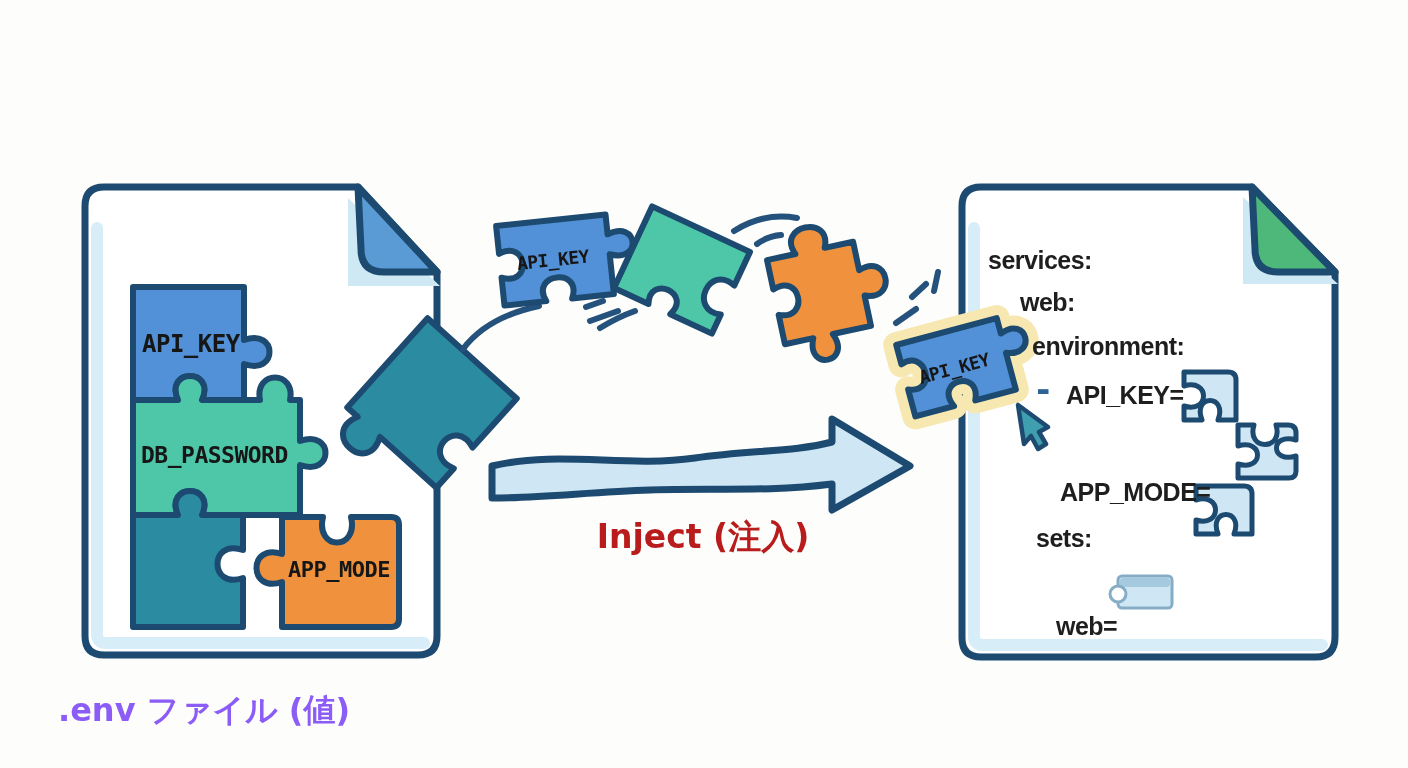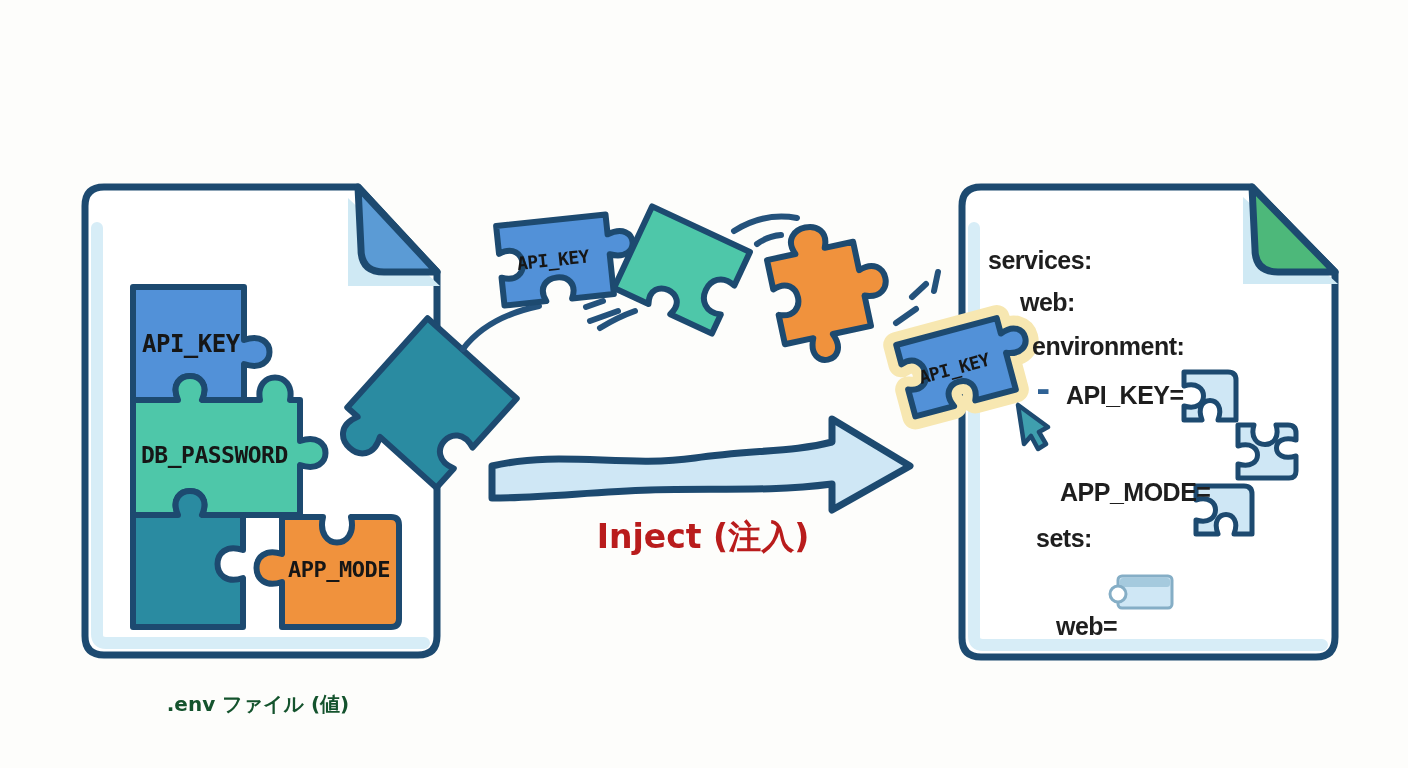--- a/index.html
+++ b/index.html
@@ -7,21 +7,21 @@
     position:relative; width:1408px; height:768px;
     background:#fdfdfb; overflow:hidden;
     font-family:"DejaVu Sans", sans-serif;
   }
   .stage svg { position:absolute; left:0; top:0; }
   .txt { position:absolute; white-space:nowrap; line-height:1; }
   .title {
     left:0; top:48px; width:100%; text-align:center;
     font-weight:bold; font-size:52px; letter-spacing:-1px; color:#21497c;
   }
-  .caption { font-weight:bold; font-size:20px; color:#14532d; text-align:center; }
+  .caption { font-weight:bold; font-size:32px; color:#8b5cf6; text-align:left; }
   .inject-label { font-weight:bold; font-size:33px; color:#b91c1c; text-align:center; }
   .code {
     font-family:Liberation Sans, sans-serif;
     font-weight:bold; font-size:25px; letter-spacing:-0.5px; color:#1e1e1e;
   }
   .yaml-dash {
     font-family:"DejaVu Sans Mono", monospace;
     font-weight:bold; font-size:34px; color:#2f6295;
   }
   .plabel {

